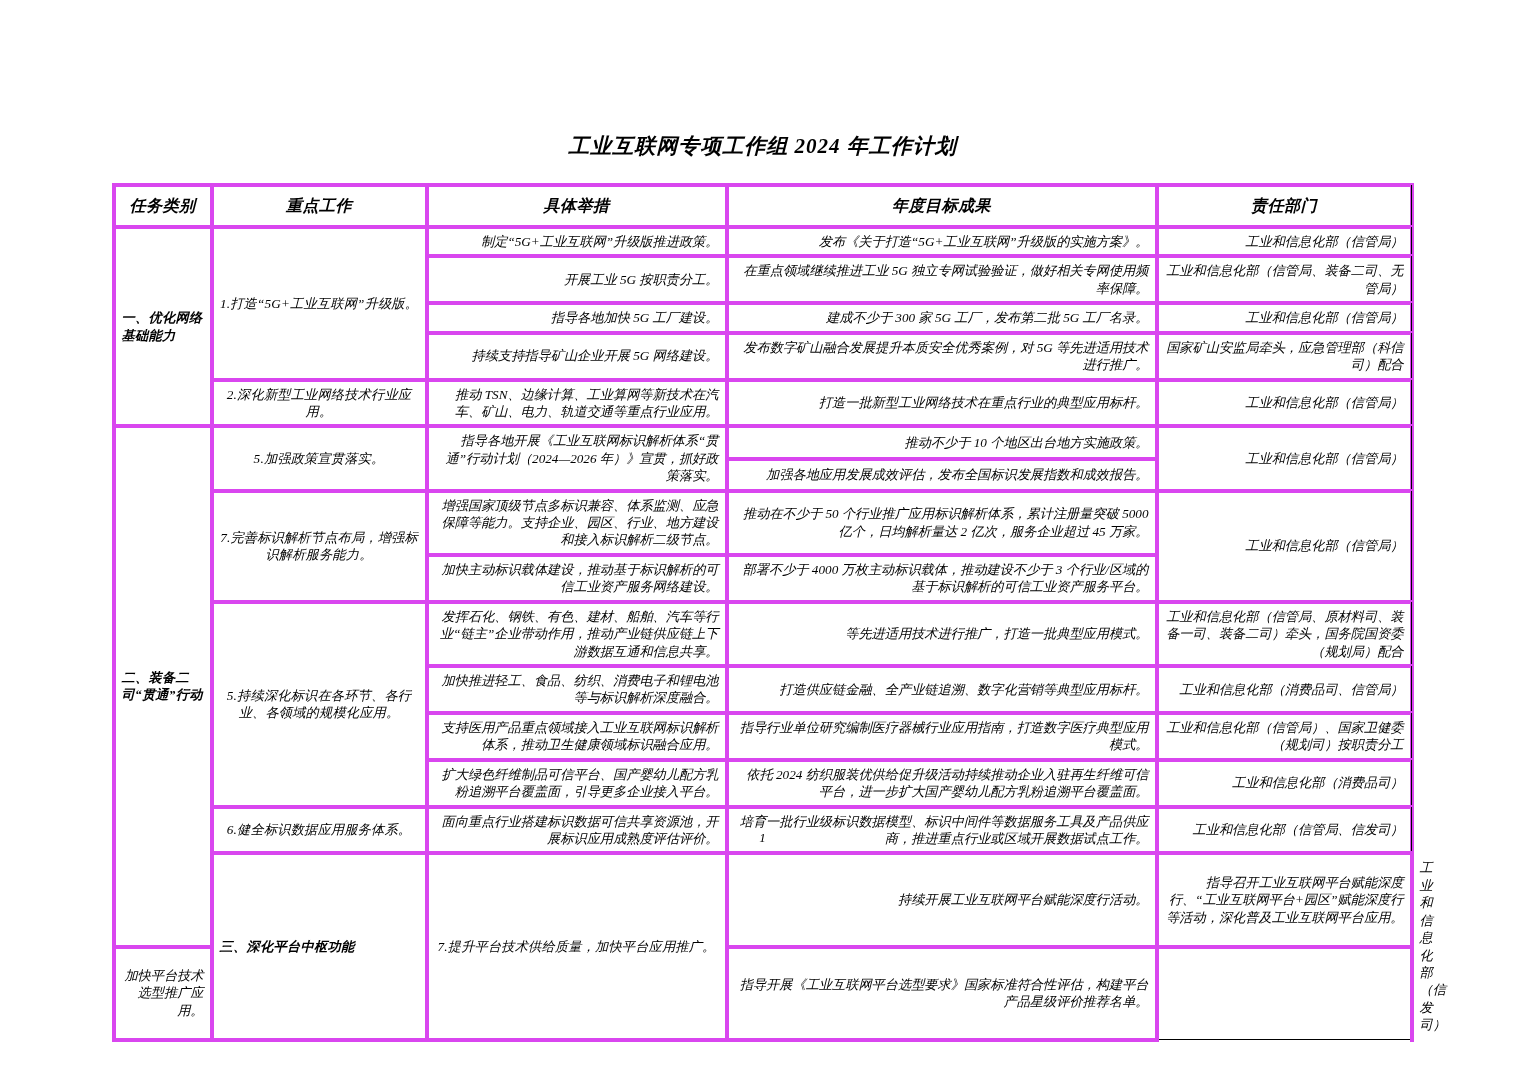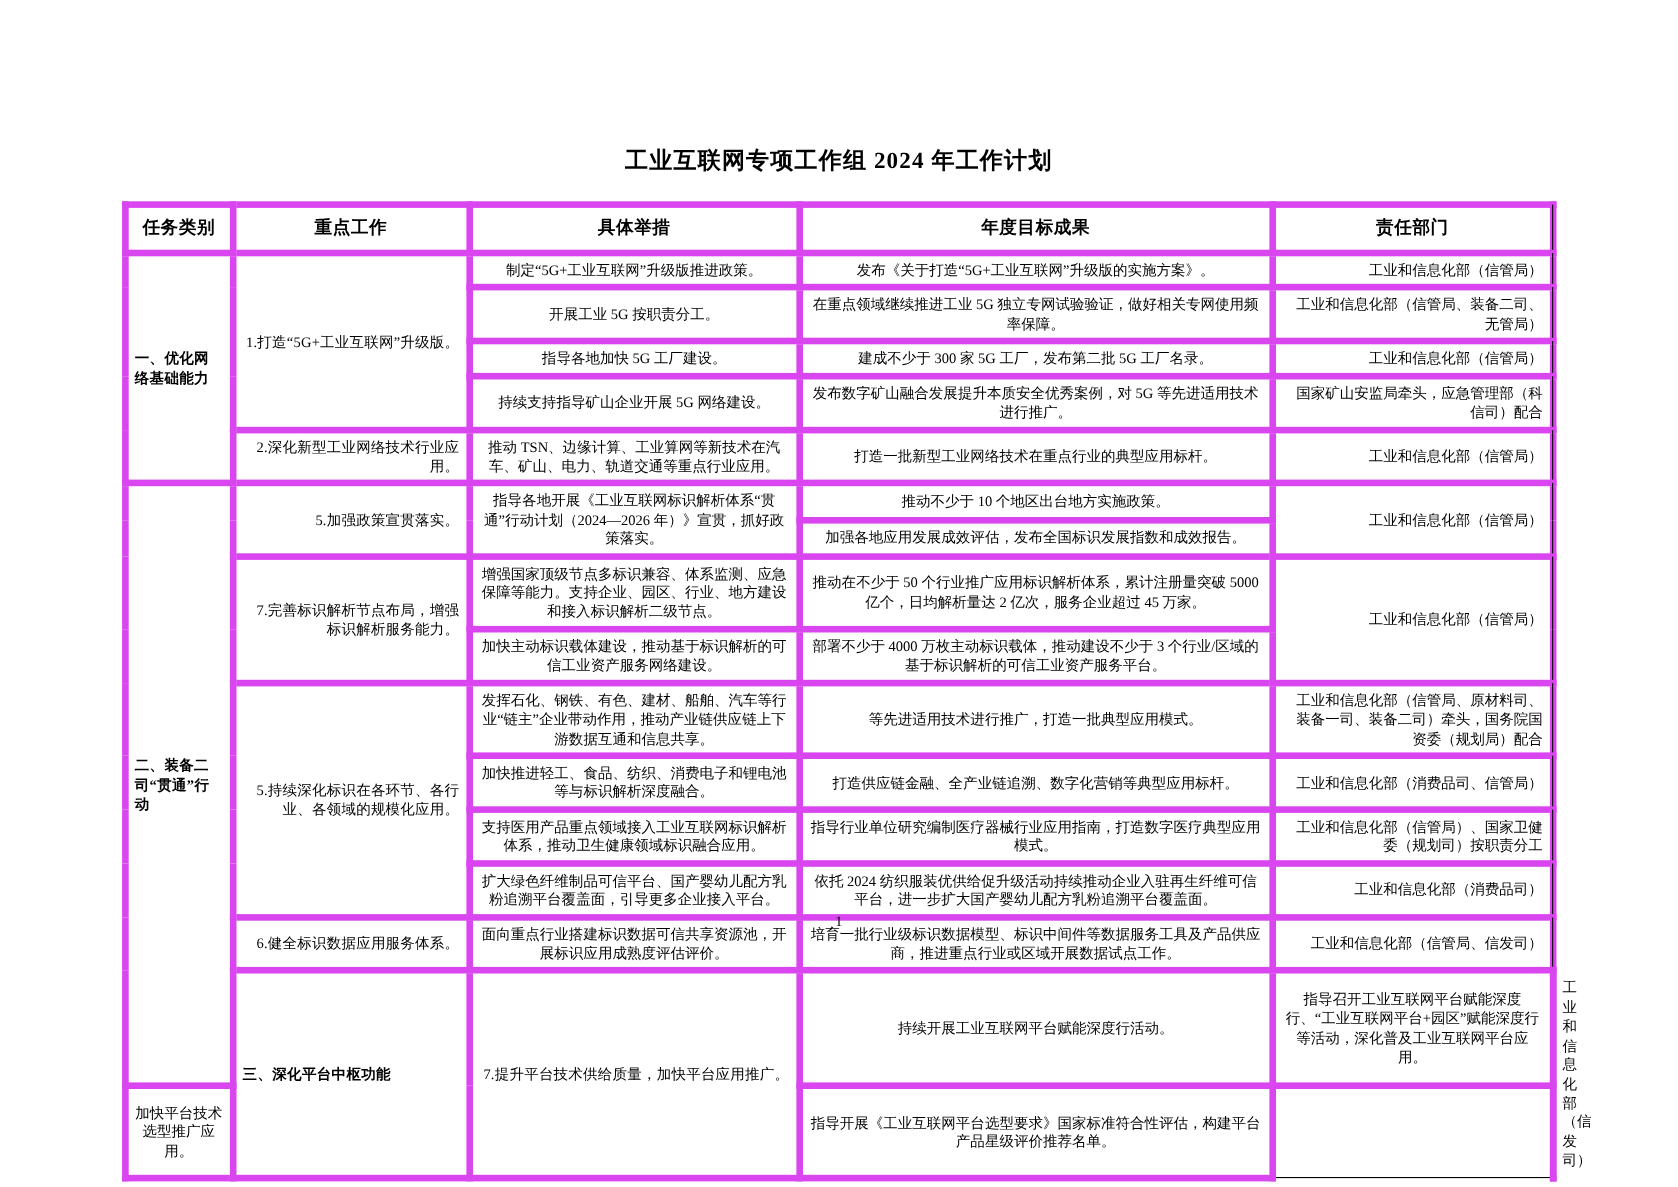--- a/index.html
+++ b/index.html
@@ -12,39 +12,40 @@
     height: 1079px;
     font-family: "Liberation Serif", "DejaVu Serif", serif;
     color: #000000;
     position: relative;
   }
   .page {
     position: relative;
     width: 1525px;
     height: 920px;
     box-sizing: border-box;
+    font-style: italic;
   }
   .doc-title {
     text-align: center;
     font-size: 21px;
     font-weight: bold;
     letter-spacing: 1px;
     margin: 0;
     padding-top: 132px;
     padding-bottom: 0;
   }
   table.plan {
     border-collapse: collapse;
     table-layout: fixed;
     margin: 23px auto 0 auto;
     width: 1298px;
     border: 1px solid #000;
   }
   table.plan th, table.plan td {
-    border: 6px solid #d946ef;
+    border: 4px solid #d946ef;
     vertical-align: middle;
     padding: 4px 6px;
     font-size: 13.2px;
     line-height: 1.32;
   }
   table.plan th {
     text-align: center;
     font-weight: bold;
     font-size: 16px;
     height: 30px;
@@ -58,26 +59,26 @@
   col.c-dept  { width: 255px; }
 
   td.cat {
     text-align: left;
     font-weight: bold;
     font-size: 14.5px;
     letter-spacing: 0.3px;
     padding-left: 8px;
   }
   td.key {
-    text-align: right;
+    text-align: center;
     font-size: 13.4px;
     letter-spacing: 0.2px;
   }
   td.meas, td.goal {
-    text-align: center;
+    text-align: right;
   }
   td.dept {
     text-align: right;
     font-size: 13.2px;
   }
   .pageno {
     position: absolute;
     bottom: 74px;
     left: 0;
     width: 100%;

